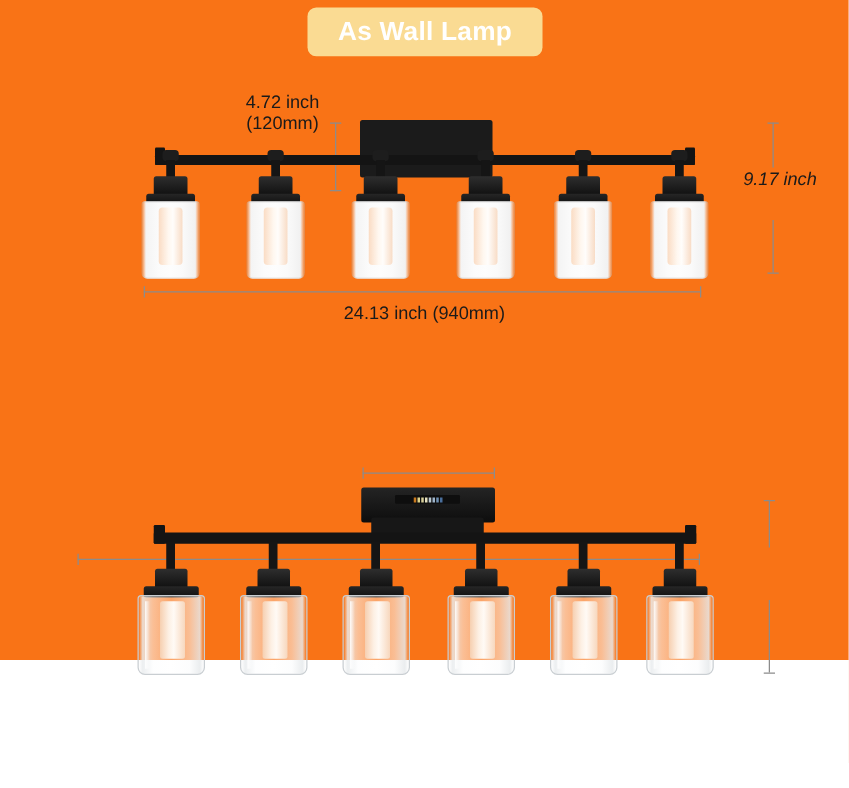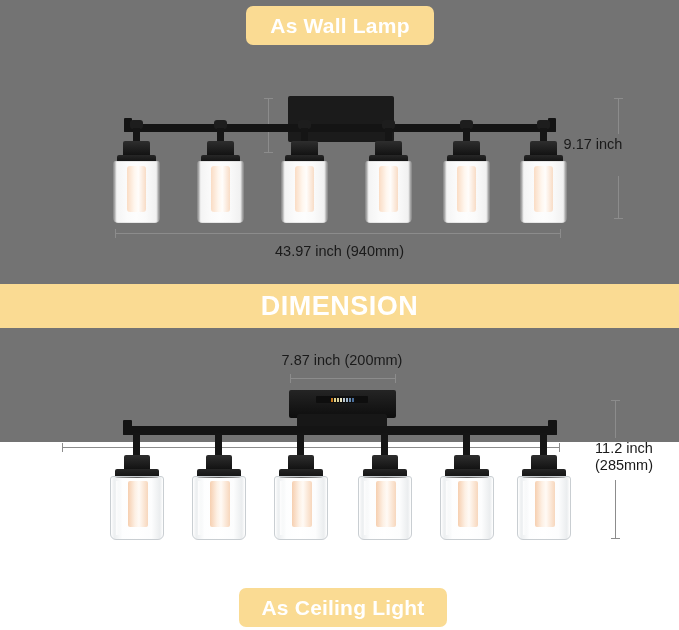--- a/index.html
+++ b/index.html
@@ -2,21 +2,21 @@
 <html><head>
 <meta charset="utf-8">
 <style>
   * { box-sizing: border-box; margin: 0; padding: 0; }
   html, body {
     width: 679px; height: 630px;
     background: #ffffff;
     font-family: "Liberation Sans", sans-serif;
     overflow: hidden;
   }
-  .page { position: relative; width: 679px; height: 442px; background: #737373; }
+  .page { position: relative; width: 679px; height: 528px; background: #f97316; }
 
   
   .pill {
     position: absolute;
     background: #fadb93;
     border-radius: 7px;
     color: #ffffff;
     font-weight: bold;
     font-size: 21px;
     letter-spacing: .2px;
@@ -124,36 +124,40 @@
 </style>
 </head>
 <body>
 
 <div class="page">
 
   <div class="pill" id="pill-wall">
     <span>As Wall Lamp</span>
   </div>
 
+  <div class="dimtext" style="left:168px; top:74px; width:116px;">
+    <div>4.72 inch</div>
+    <div>(120mm)</div>
+  </div>
 
   <div class="vline" style="left:268px; top:98px; height:55px;"></div>
   <div class="cap-v" style="left:264px; top:98px;"></div>
   <div class="cap-v" style="left:264px; top:152px;"></div>
 
-  <div class="dimtext" style="left:541px; top:136px; width:104px;">
+  <div class="dimtext" style="left:572px; top:136px; width:104px;font-style:italic;">
     <div>9.17 inch</div>
   </div>
 
   <div class="vline" style="left:618px; top:98px; height:36px;"></div>
   <div class="vline" style="left:618px; top:176px; height:42px;"></div>
   <div class="cap-v" style="left:614px; top:98px;"></div>
   <div class="cap-v" style="left:614px; top:218px;"></div>
 
   <div class="dimtext" style="left:227px; top:243px; width:225px;">
-    <span>43.97 inch (940mm)</span>
+    <span>24.13 inch (940mm)</span>
   </div>
   <div class="hline" style="left:115px; top:233px; width:446px;"></div>
   <div class="cap-h" style="left:115px; top:229px;"></div>
   <div class="cap-h" style="left:560px; top:229px;"></div>
 
   <div class="fixture" style="left:0; top:0; width:679px; height:260px;">
 
     <div class="plate" style="left:288px; top:96px; width:106px; height:46px;"></div>
 
     <div class="bar" style="left:124px; top:124px; width:432px; height:8px;"></div>
@@ -203,41 +207,31 @@
 
     <div class="joint" style="left:537px; top:120px;"></div>
     <div class="stem" style="left:540px; top:128px; height:18px;"></div>
     <div class="collar" style="left:530px; top:141px; width:27px; height:17px;"></div>
     <div class="plate shade-top" style="left:524px; top:155px; width:39px; height:8px;"></div>
     <div class="shade glassA" style="left:520px; top:161px; width:47px; height:62px;">
       <div class="bulb-soft" style="left:14px; top:5px; width:19px; height:46px;"></div>
     </div>
   </div>
 
-  <div class="banner">
-    <span>DIMENSION</span>
-  </div>
-
-  <div class="dimtext" style="left:252px; top:352px; width:180px;">
-    <span>7.87 inch (200mm)</span>
-  </div>
+
   <div class="hline" style="left:290px; top:378px; width:106px;"></div>
   <div class="cap-h" style="left:290px; top:374px;"></div>
   <div class="cap-h" style="left:395px; top:374px;"></div>
 
   <div class="dimtext" style="left:6px; top:436px; width:112px;">
   </div>
   <div class="hline" style="left:62px; top:447px; width:498px;"></div>
   <div class="cap-h" style="left:62px; top:443px;"></div>
   <div class="cap-h" style="left:559px; top:443px;"></div>
 
-  <div class="dimtext" style="left:572px; top:440px; width:104px;">
-    <div>11.2 inch</div>
-    <div>(285mm)</div>
-  </div>
   <div class="vline" style="left:615px; top:400px; height:38px;"></div>
   <div class="vline" style="left:615px; top:480px; height:58px;"></div>
   <div class="cap-v" style="left:611px; top:400px;"></div>
   <div class="cap-v" style="left:611px; top:538px;"></div>
 
   <div class="fixture" style="left:0; top:0; width:679px; height:630px;">
 
     <div class="plate" style="left:289px; top:390px; width:107px; height:28px; background:linear-gradient(#242424,#0d0d0d);"></div>
     <div class="terminal" style="left:316px; top:396px; width:52px; height:7px;">
       <i style="background:#c97a1e"></i>
@@ -297,17 +291,14 @@
 
     <div class="stem" style="left:540px; top:433px; height:28px;"></div>
     <div class="collar" style="left:531px; top:455px; width:26px; height:17px;"></div>
     <div class="plate shade-top" style="left:522px; top:469px; width:44px; height:9px;"></div>
     <div class="shade glassB" style="left:517px; top:476px; width:54px; height:64px;">
       <div class="bulb" style="left:17px; top:4px; width:20px; height:46px;"></div>
       <div class="glint" style="left:5px; top:4px; width:4px; height:54px;"></div>
     </div>
   </div>
 
-  <div class="pill" id="pill-ceil">
-    <span>As Ceiling Light</span>
-  </div>
 
 </div>
 
 </body></html>

